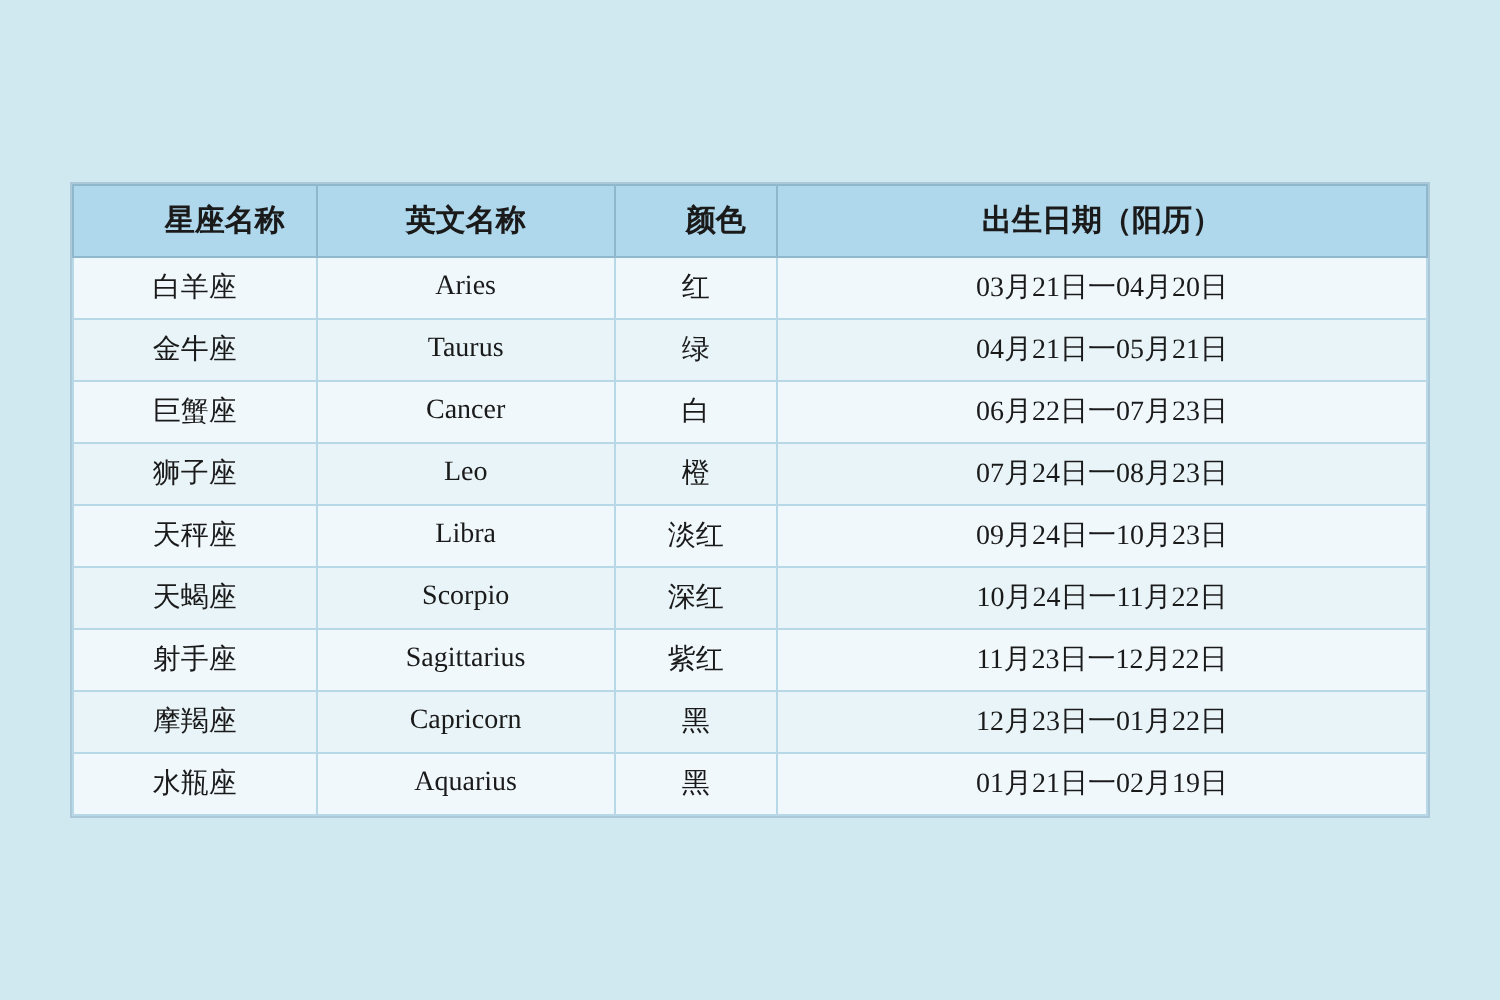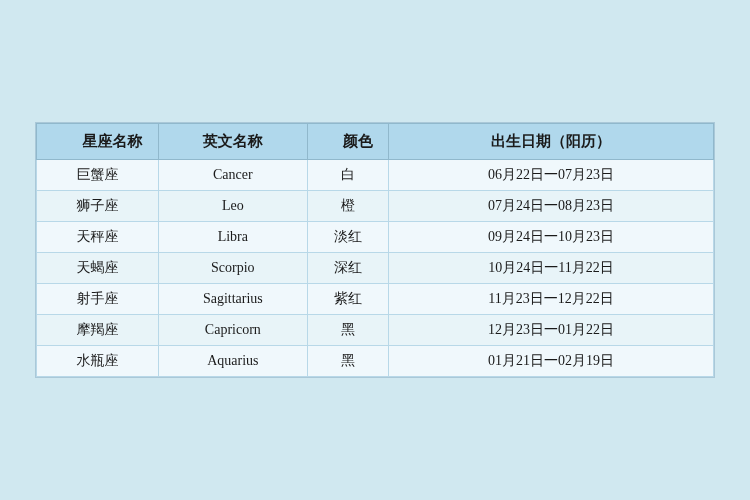--- a/index.html
+++ b/index.html
@@ -64,20 +64,32 @@
   <table>
     <thead>
       <tr>
         <th class="col-chinese">星座名称</th>
         <th class="col-english">英文名称</th>
         <th class="col-color">颜色</th>
         <th class="col-date">出生日期（阳历）</th>
       </tr>
     </thead>
     <tbody id="table-body">
+    <tr>
+          <td>白羊座</td>
+          <td>Aries</td>
+          <td>红</td>
+          <td>03月21日一04月20日</td>
+        </tr>
+        <tr>
+          <td>金牛座</td>
+          <td>Taurus</td>
+          <td>绿</td>
+          <td>04月21日一05月21日</td>
+        </tr>
         <tr>
           <td>巨蟹座</td>
           <td>Cancer</td>
           <td>白</td>
           <td>06月22日一07月23日</td>
         </tr>
         <tr>
           <td>狮子座</td>
           <td>Leo</td>
           <td>橙</td>

